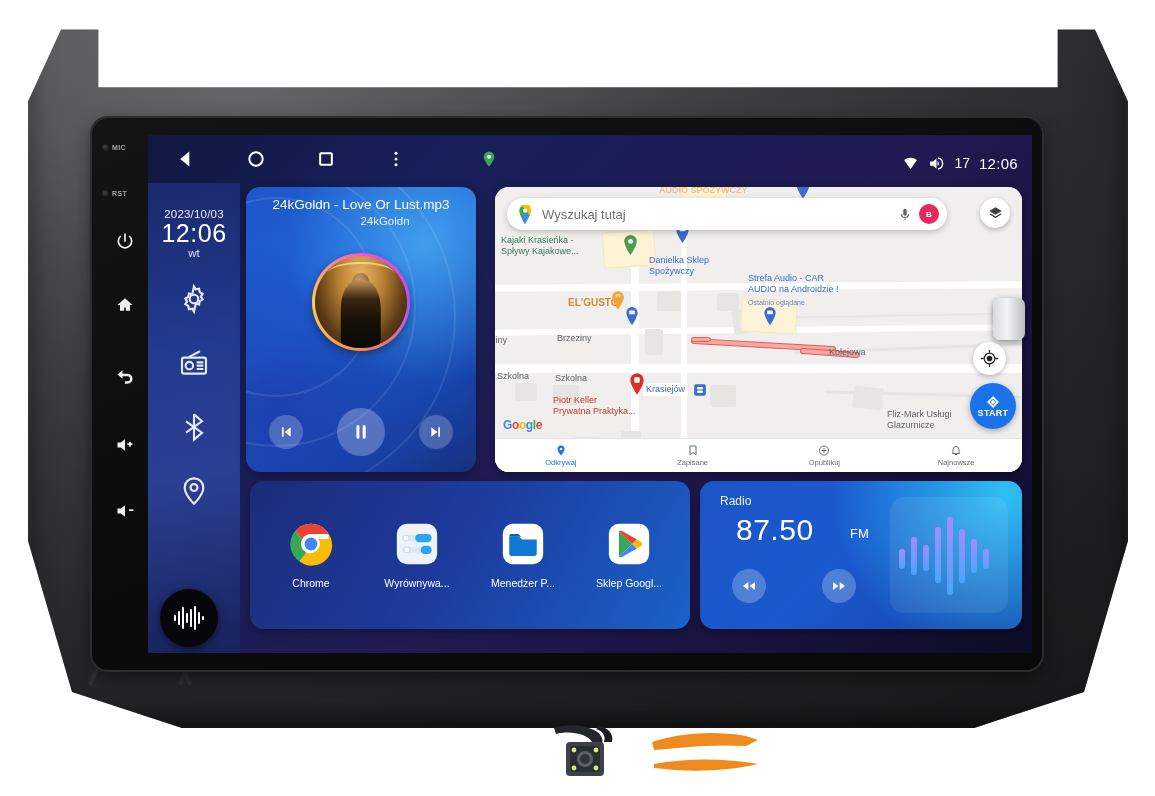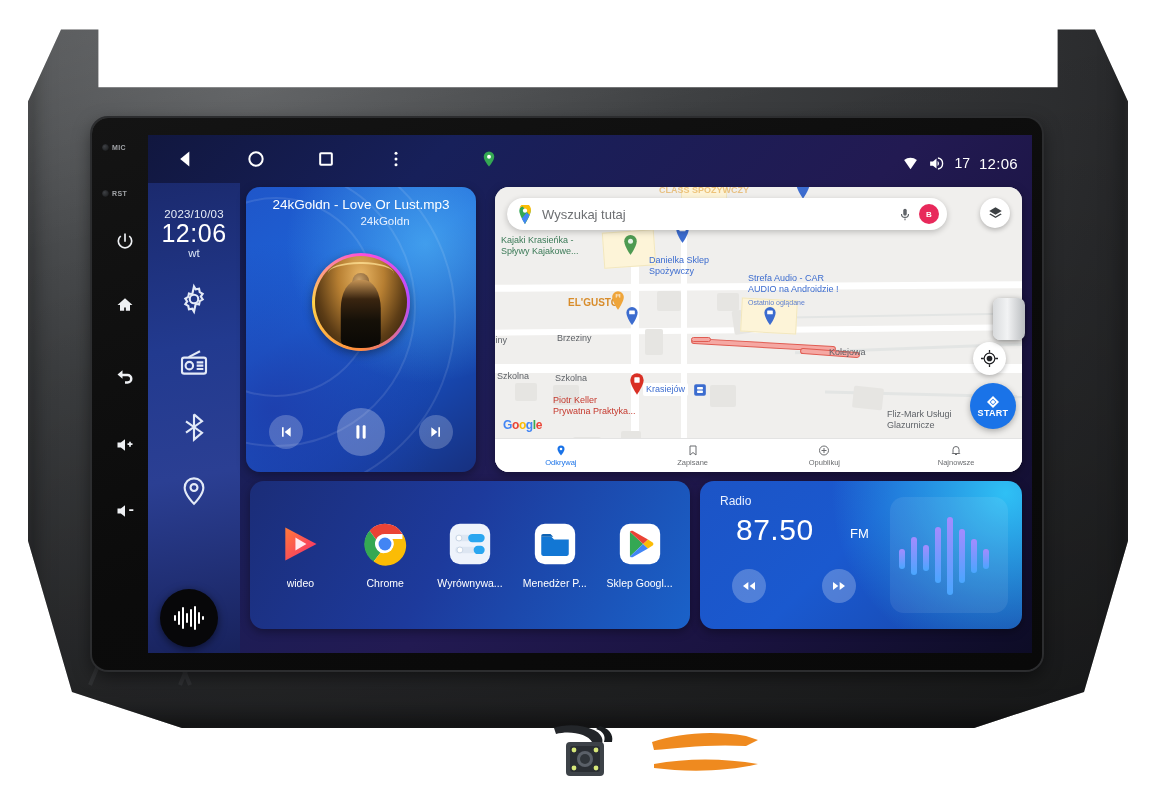--- a/index.html
+++ b/index.html
@@ -495,21 +495,21 @@
           <div class="mbuilding" style="left:238px; top:122px; width:30px; height:24px; transform:rotate(-8deg);"></div>
           <div class="mbuilding" style="left:126px; top:244px; width:20px; height:16px;"></div>
           <div class="mpatch" style="left:108px; top:44px; width:52px; height:36px; transform:rotate(-4deg);"></div>
           <div class="mpatch" style="left:246px; top:112px; width:56px; height:34px; transform:rotate(3deg);"></div>
           <div class="mpatch" style="left:186px; top:-6px; width:46px; height:28px;"></div>
 
           <div class="route" style="left:196px; top:155px; width:145px; transform:rotate(3.2deg);"></div>
           <div class="route" style="left:196px; top:150px; width:20px; transform:rotate(0deg); height:5px;"></div>
           <div class="route" style="left:305px; top:163px; width:60px; transform:rotate(4deg);"></div>
 
-          <div class="mlabel" style="left:164px; top:-2px; color:#e09b2d; font-weight:bold; font-size:9px; opacity:.55;">CLASS SPOŻYWCZY</div>
+          <div class="mlabel" style="left:164px; top:-2px; color:#e09b2d; font-weight:bold; font-size:9px; opacity:.55;">AUDIO SPOŻYWCZY</div>
 
           <div class="mlabel" style="left:6px; top:48px; color:#3b7a57;">Kajaki Krasieńka -
 Spływy Kajakowe...</div>
           <div class="mlabel" style="left:154px; top:68px; color:#3c6ccf;">Danielka Sklep
 Spożywczy</div>
           <div class="mlabel" style="left:253px; top:86px; color:#3c6ccf;">Strefa Audio - CAR
 AUDIO na Androidzie !</div>
           <div class="mlabel" style="left:253px; top:110px; color:#5d7fcf; font-size:7px;">Ostatnio oglądane</div>
           <div class="mlabel" style="left:73px; top:110px; color:#d88c2a; font-weight:bold; font-size:10px;">EL'GUSTO</div>
           <div class="mlabel" style="left:-4px; top:148px; color:#5f6368;">ziny</div>
@@ -623,35 +623,20 @@
             <svg width="12" height="13" viewBox="0 0 24 24" fill="none" stroke="#6b6d70" stroke-width="2">
               <path d="M6 16V10a6 6 0 0 1 12 0v6l1.5 2h-15L6 16z"></path>
                 <path d="M10 20h4"></path>
             </svg>
             <span>Najnowsze</span>
           </div>
         </div>
       </div>
 
       <div class="appsw">
-        <div class="appitem">
-          <div class="appicon">
-            <svg width="44" height="44" viewBox="0 0 48 48">
-              <defs>
-                  <linearGradient id="vg" x1="0" y1="0" x2="1" y2="1">
-                <stop offset="0" stop-color="#ff7a39"></stop>
-                    <stop offset="1" stop-color="#f52b6e"></stop>
-                  </linearGradient>
-                </defs>
-              <path d="M8 6 L42 24 L8 42 Z" fill="url(#vg)"></path>
-              <path d="M19 17 L31 24 L19 31 Z" fill="#ffe9f0"></path>
-            </svg>
-          </div>
-          <div class="applabel">wideo</div>
-        </div>
 
         <div class="appitem">
           <div class="appicon">
             <svg width="44" height="44" viewBox="0 0 48 48">
               <circle cx="24" cy="24" r="22" fill="#fff"></circle>
               <path d="M24 2a22 22 0 0 1 19.1 11H24a11 11 0 0 0-9.8 6L7.2 9.6A22 22 0 0 1 24 2z" fill="#ea4335"></path>
               <path d="M7.2 9.6l7 9.4A11 11 0 0 0 19 33.5L11.6 43A22 22 0 0 1 7.2 9.6z" fill="#34a853"></path>
               <path d="M43.1 13A22 22 0 0 1 11.6 43l7.4-9.5A11 11 0 0 0 33.3 24a11 11 0 0 0-1.4-5.4H43z" fill="#fbbc05"></path>
               <circle cx="24" cy="24" r="9.5" fill="#fff"></circle>
               <circle cx="24" cy="24" r="7" fill="#4285f4"></circle>

